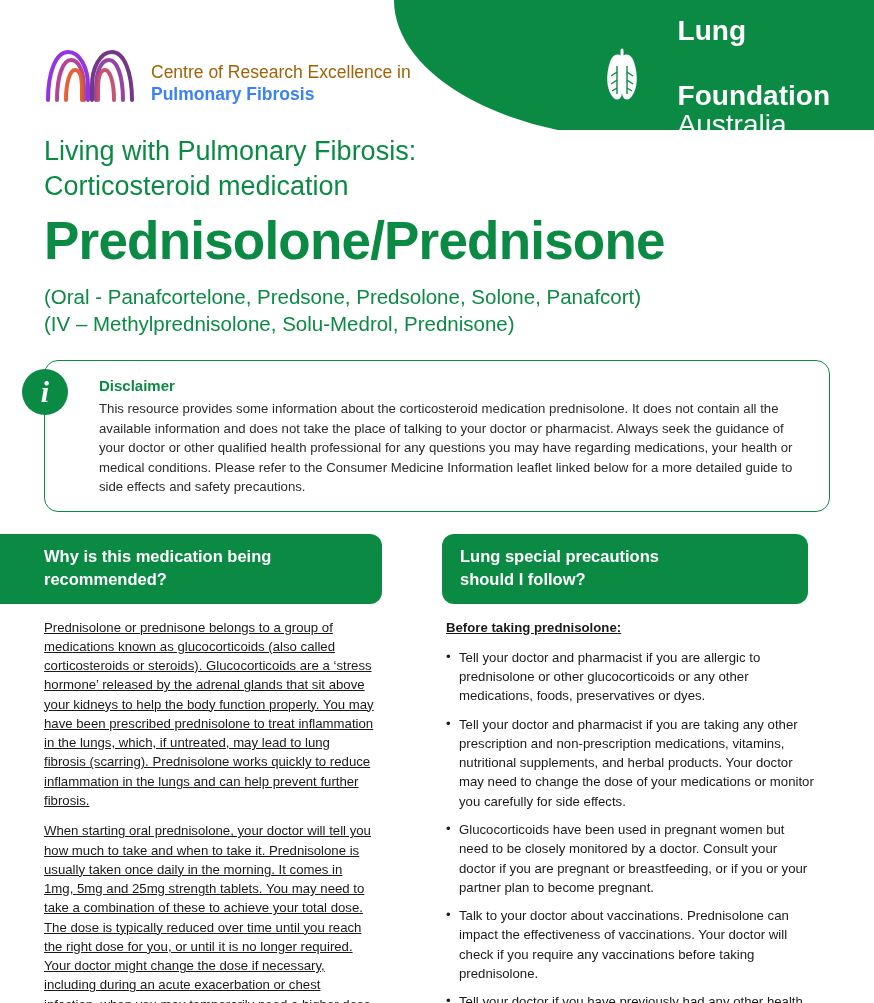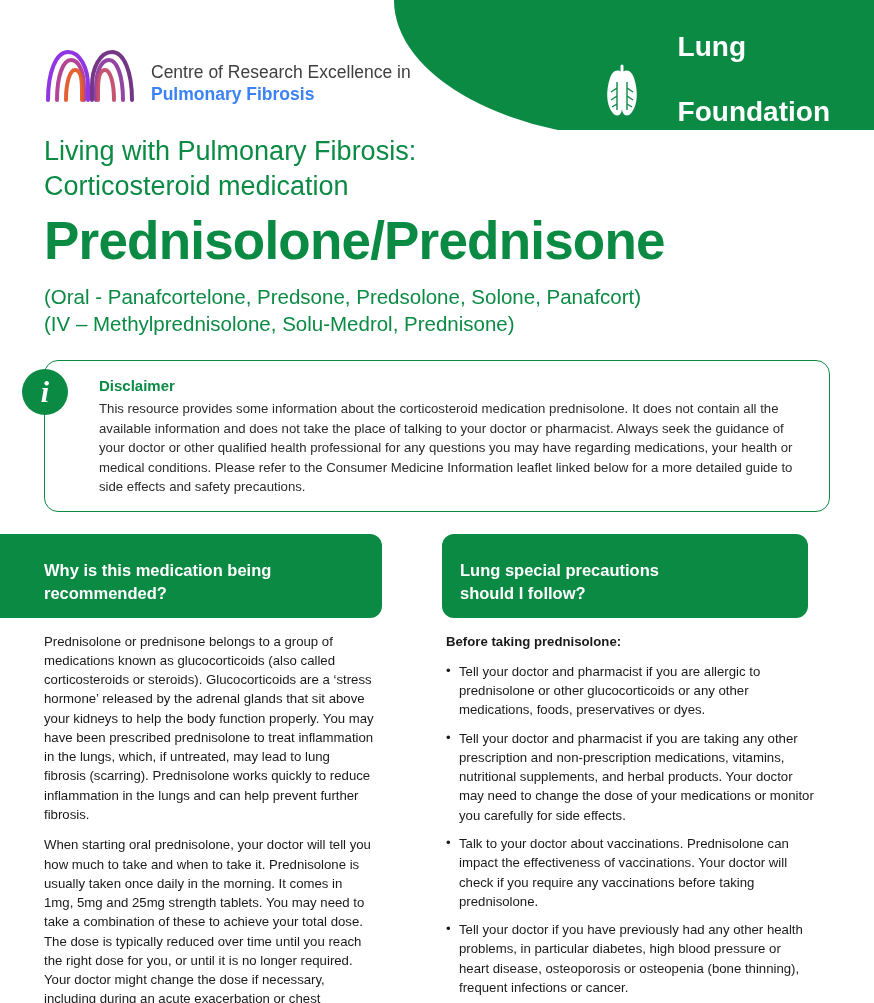--- a/index.html
+++ b/index.html
@@ -52,37 +52,37 @@
   .cre-mark {
     width: 95px;
     height: 60px;
     margin-right: 14px;
   }
   .cre-text {
     line-height: 1.25;
   }
   .cre-line1 {
     font-size: 17.5px;
-    color: #404040;
+    color: #a16207;
     font-weight: 400;
     white-space: nowrap;
     margin-top: 24px;
   }
   .cre-line2 {
     font-size: 17.5px;
     color: #3b82f6;
     font-weight: bold;
     white-space: nowrap;
   }
 
   
   .lfa-logo {
     position: absolute;
     right: 44px;
-    top: 32px;
+    top: 16px;
     display: flex;
     align-items: center;
     gap: 8px;
   }
   .lfa-mark {
     width: 72px;
     height: 72px;
     margin-right: 12px;
   }
   .lfa-text {
@@ -169,21 +169,21 @@
   }
   .col-left { margin-left: 0; }
   .col-right { margin-left: 60px; }
 
   .col-header {
     background: #0b8a44;
     color: #ffffff;
     font-weight: bold;
     font-size: 16.5px;
     line-height: 1.42;
-    padding: 25px 16px 12px 16px;
+    padding: 11px 16px 12px 16px;
     border-top-right-radius: 12px;
     border-bottom-right-radius: 12px;
     min-height: 44px;
     box-sizing: border-box;
   }
   .col-left .col-header {
     padding-left: 44px;
     margin-left: 0;
     width: 382px;
   }
@@ -195,21 +195,21 @@
 
   .col-body {
     font-size: 13.2px;
     line-height: 1.46;
     color: #1a1a1a;
     padding-top: 14px;
   }
   .col-left .col-body { padding-left: 44px; padding-right: 8px; }
   .col-right .col-body { padding-left: 4px; padding-right: 10px; }
 
-  .col-body p { margin: 0 0 11px 0; }
+  .col-body p { margin: 0 0 11px 0; text-decoration: underline; }
   .lead-bold { font-weight: bold; margin-bottom: 8px; }
 
   ul.bullets {
     list-style: none;
     margin: 0;
     padding: 0;
   }
   ul.bullets li {
     position: relative;
     padding-left: 13px;
@@ -301,19 +301,20 @@
   <div class="col col-right">
     <div class="col-header">
       <div>Lung special precautions</div>
       <div>should I follow?</div>
     </div>
     <div class="col-body">
       <p class="lead-bold">Before taking prednisolone:</p>
       <ul class="bullets">
         <li>Tell your doctor and pharmacist if you are allergic to prednisolone or other glucocorticoids or any other medications, foods, preservatives or dyes.</li>
         <li>Tell your doctor and pharmacist if you are taking any other prescription and non-prescription medications, vitamins, nutritional supplements, and herbal products. Your doctor may need to change the dose of your medications or monitor you carefully for side effects.</li>
+        <li>Glucocorticoids have been used in pregnant women but need to be closely monitored by a doctor. Consult your doctor if you are pregnant or breastfeeding, or if you or your partner plan to become pregnant.</li>
         <li>Talk to your doctor about vaccinations. Prednisolone can impact the effectiveness of vaccinations. Your doctor will check if you require any vaccinations before taking prednisolone.</li>
         <li>Tell your doctor if you have previously had any other health problems, in particular diabetes, high blood pressure or heart disease, osteoporosis or osteopenia (bone thinning), frequent infections or cancer.</li>
       </ul>
     </div>
   </div>
 
 </div>
 
 </body></html>

